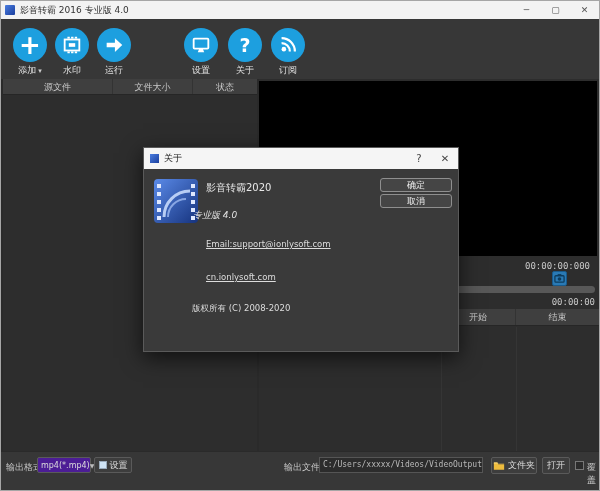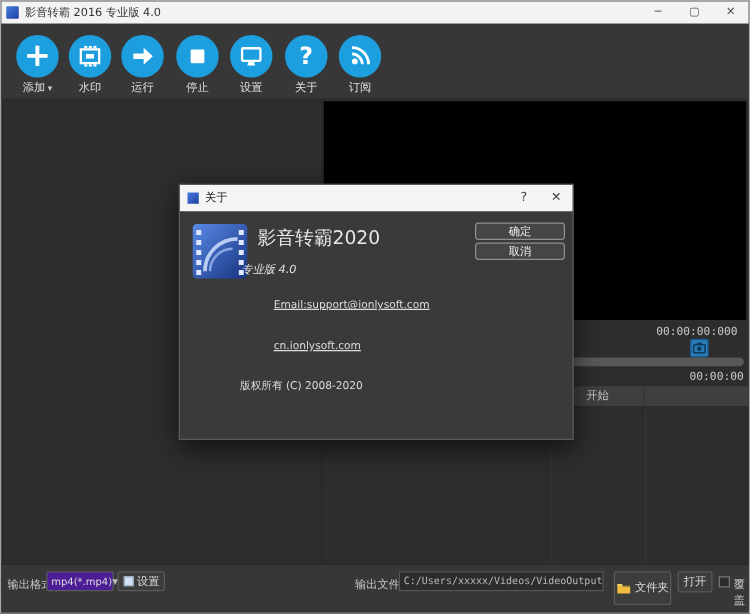--- a/index.html
+++ b/index.html
@@ -59,39 +59,39 @@
            border:1px solid #5a5a5a; border-radius:2px; color:#ddd; font-size:8px;
            display:flex; align-items:center; padding:0 3px; cursor:pointer; }
   .select .sel-arrow{ margin-left:auto; font-size:6px; color:#bbb; }
   .btn{ background:#3d3d3d; border:1px solid #5a5a5a; border-radius:2px; color:#ddd;
         font-size:9px; display:flex; align-items:center; justify-content:center; cursor:pointer; }
   .settings-btn{ position:absolute; left:93px; top:5px; width:38px; height:16px; gap:3px; }
   .mini-sq{ width:8px; height:8px; background:#cfe3f5; border:1px solid #9ab; flex:none; }
   .path-field{ position:absolute; left:318px; top:5px; width:164px; height:16px; background:#2c2c2c;
                border:1px solid #555; color:#b8b8b8; font-family:"DejaVu Sans Mono", monospace;
                font-size:8px; line-height:14px; padding:0 3px; white-space:nowrap; overflow:hidden; }
-  .folder-btn{ position:absolute; left:490px; top:5px; width:46px; height:27px; gap:3px; }
+  .folder-btn{ position:absolute; left:490px; top:5px; width:46px; height:17px; gap:3px; }
   .open-btn{ position:absolute; left:541px; top:5px; width:28px; height:17px; }
   .chk{ position:absolute; left:574px; top:9px; width:9px; height:9px; background:#2c2c2c;
         border:1px solid #777; cursor:pointer; }
   .chk-label{ position:absolute; left:586px; top:9px; font-size:9px; color:#c8c8c8; }
 
   
   .dialog{ position:absolute; left:142px; top:146px; width:316px; height:205px; background:#3a3a3a;
            border:1px solid #5a5a5a; box-shadow:0 6px 20px rgba(0,0,0,.65); }
   .dlg-titlebar{ height:21px; background:#f5f5f5; display:flex; align-items:center; padding-left:6px; }
   .dlg-ico{ width:9px; height:9px; background:linear-gradient(135deg,#4a7de0,#1b3f9e);
             margin-right:5px; flex:none; }
   .dlg-title{ font-size:9px; color:#222; }
   .dlg-ctl{ margin-left:auto; display:flex; height:100%; }
   .dlg-ctl span{ width:26px; text-align:center; font-size:10px; color:#444; line-height:21px; }
   .dlg-body{ position:relative; height:184px; }
-  .about-name{ position:absolute; left:62px; top:12px; font-size:15px; color:#e8e8e8; }
+  .about-name{ position:absolute; left:62px; top:12px; font-size:10px; color:#e8e8e8; }
   .about-edition{ position:absolute; left:49px; top:40px; font-size:9px; color:#e0e0e0;font-style:italic; }
-  .about-link{ position:absolute; left:75px; font-size:8.5px; color:#ddd;
+  .about-link{ position:absolute; left:62px; font-size:8.5px; color:#ddd;
                text-decoration:underline; cursor:pointer;text-align:right; }
   .about-copy{ position:absolute; left:48px; top:134px; font-size:8.5px; color:#ddd; }
   .dlg-btn{ position:absolute; left:236px; width:72px; height:14px; background:#454545;
             border:1px solid #8f8f8f; border-radius:3px; color:#eee; font-size:9px;
             display:flex; align-items:center; justify-content:center; cursor:pointer; }
 </style>
 </head>
 <body>
 
 <div class="window">
@@ -129,28 +129,20 @@
       <div class="lbl">水印</div>
     </div>
     <div class="tb" style="left:91px">
       <div class="circle">
         <svg width="22" height="22" viewBox="0 0 24 24">
             <path d="M4 9.5 h9 V4.5 l8 7.5 -8 7.5 v-5 H4 z" fill="#fff"></path>
           </svg>
       </div>
       <div class="lbl">运行</div>
     </div>
-    <div class="tb" style="left:135px">
-      <div class="circle">
-        <svg width="22" height="22" viewBox="0 0 24 24">
-            <rect x="6" y="6" width="12" height="12" rx="1" fill="#fff"></rect>
-          </svg>
-      </div>
-      <div class="lbl">停止</div>
-    </div>
     <div class="tb" style="left:178px">
       <div class="circle">
         <svg width="22" height="22" viewBox="0 0 24 24">
             <rect x="4" y="5" width="16" height="11" rx="1" fill="none" stroke="#fff" stroke-width="2"></rect>
             <path d="M10 16 l-1.5 4 h7 L14 16 z" fill="#fff"></path>
           </svg>
       </div>
       <div class="lbl">设置</div>
     </div>
     <div class="tb" style="left:222px">
@@ -165,40 +157,46 @@
             <circle cx="7.5" cy="16.5" r="2.5" fill="#fff"></circle>
             <path d="M5 10 a9 9 0 0 1 9 9" fill="none" stroke="#fff" stroke-width="2.4"></path>
             <path d="M5 4.5 a14.5 14.5 0 0 1 14.5 14.5" fill="none" stroke="#fff" stroke-width="2.4"></path>
           </svg>
       </div>
       <div class="lbl">订阅</div>
     </div>
   </div>
 
   <div class="left-panel">
+    <div class="lp-header">
+      <div class="cell" style="width:110px">源文件</div>
+      <div class="cell" style="width:80px">文件大小</div>
+      <div class="cell" style="width:64px;border-right:none">状态</div>
+    </div>
     <div class="lp-body"></div>
   </div>
 
   <div class="right-panel">
     <div class="preview"></div>
     <div class="time-row">
       <span class="time-txt">00:00:00:000</span>
       <span class="snap-btn">
         <svg width="11" height="11" viewBox="0 0 12 12">
             <rect x="1" y="3" width="10" height="7" rx="1" fill="none" stroke="#0d3c5e" stroke-width="1.4"></rect>
             <circle cx="6" cy="6.5" r="2" fill="#0d3c5e"></circle>
             <rect x="4" y="1.2" width="4" height="2" fill="#0d3c5e"></rect>
           </svg>
       </span>
     </div>
     <div class="seek"></div>
     <div class="dur-txt">00:00:00</div>
     <div class="trim-header">
       <div class="cell" style="width:182px"></div>
       <div class="cell" style="width:75px">开始</div>
+      <div class="cell" style="flex:1;border-right:none">结束</div>
     </div>
     <div class="trim-body">
       <div class="vline" style="left:182px"></div>
       <div class="vline" style="left:257px"></div>
     </div>
   </div>
 
   <div class="bottom-bar">
     <span class="bb-label" style="left:5px">输出格式</span>
     <div class="select">

